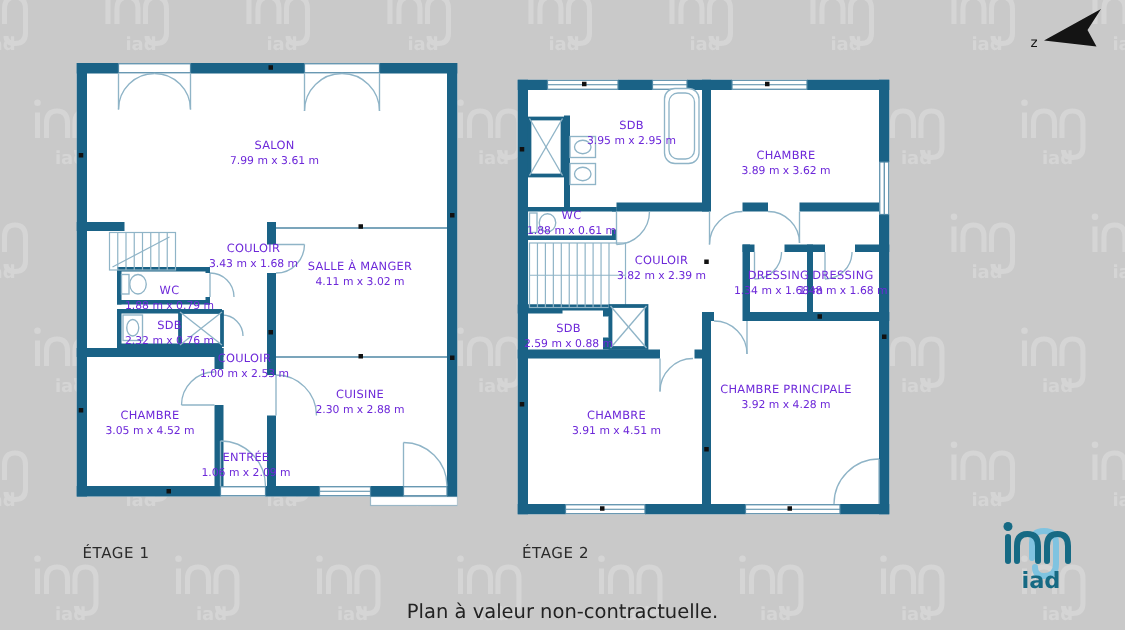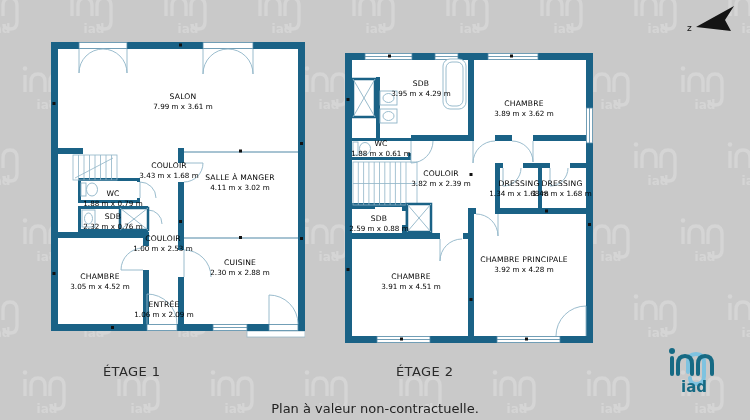--- a/index.html
+++ b/index.html
@@ -1,24 +1,24 @@
 <!DOCTYPE html>
 <html><head>
 <meta charset="utf-8">
 <style>
   html,body{margin:0;padding:0;}
   body{width:750px;height:420px;overflow:hidden;background:#c9c9c9;
        font-family:"DejaVu Sans", sans-serif;}
   .stage{position:relative;width:750px;height:420px;}
   .stage svg{position:absolute;}
   .room{position:absolute;transform:translateX(-50%);text-align:center;
-        color:#000000;white-space:nowrap;line-height:10px;}
+        color:#6d28d9;white-space:nowrap;line-height:10px;}
   .rn{font-size:7.6px;letter-spacing:.2px;}
   .rd{font-size:7.2px;}
-  .floor-tag{position:absolute;font-size:13px;color:#2a2a2a;letter-spacing:.4px;margin-left:48px;}
+  .floor-tag{position:absolute;font-size:10px;color:#2a2a2a;letter-spacing:.4px;}
   .footer-note{position:absolute;top:401px;left:375px;transform:translateX(-50%);
         font-size:13px;color:#222;}
 </style>
 </head>
 <body>
 
 <div class="stage">
 
   <svg id="wmlayer" width="750" height="420" viewBox="0 0 750 420" style="left:0;top:0">
     <defs>
@@ -379,21 +379,21 @@
     <div class="rn">ENTRÉE</div>
       <div class="rd">1.06 m x 2.09 m</div>
     </div>
   <div class="room" style="left:240px;top:258px">
     <div class="rn">CUISINE</div>
       <div class="rd">2.30 m x 2.88 m</div>
     </div>
 
   <div class="room" style="left:421px;top:79px">
     <div class="rn">SDB</div>
-      <div class="rd">3.95 m x 4.29 m</div>
+      <div class="rd">3.95 m x 2.95 m</div>
     </div>
   <div class="room" style="left:524px;top:99px">
     <div class="rn">CHAMBRE</div>
       <div class="rd">3.89 m x 3.62 m</div>
     </div>
   <div class="room" style="left:381px;top:139px">
     <div class="rn">WC</div>
       <div class="rd">1.88 m x 0.61 m</div>
     </div>
   <div class="room" style="left:441px;top:169px">

